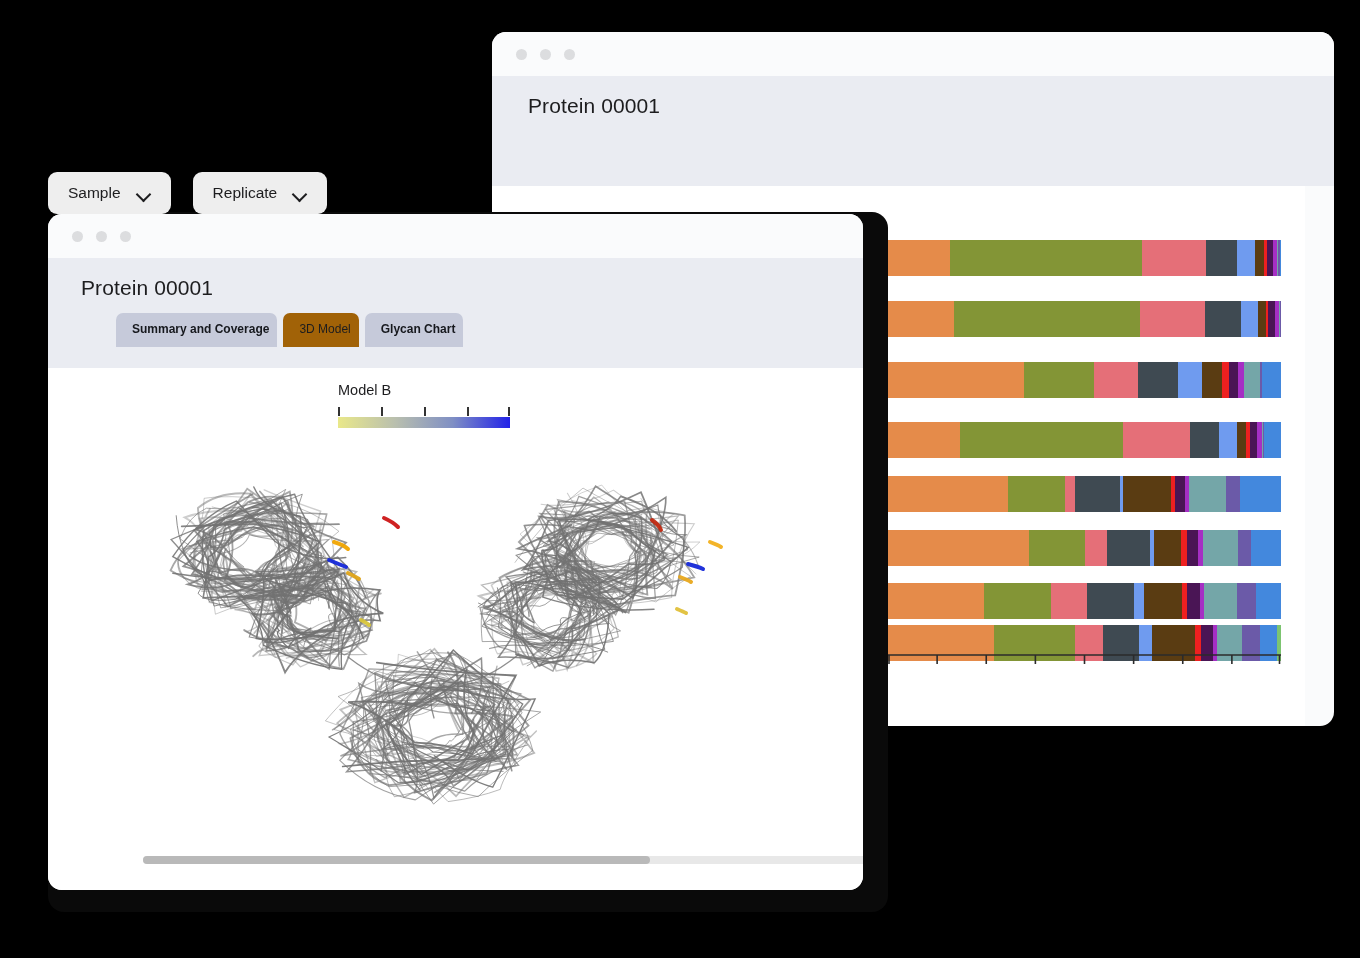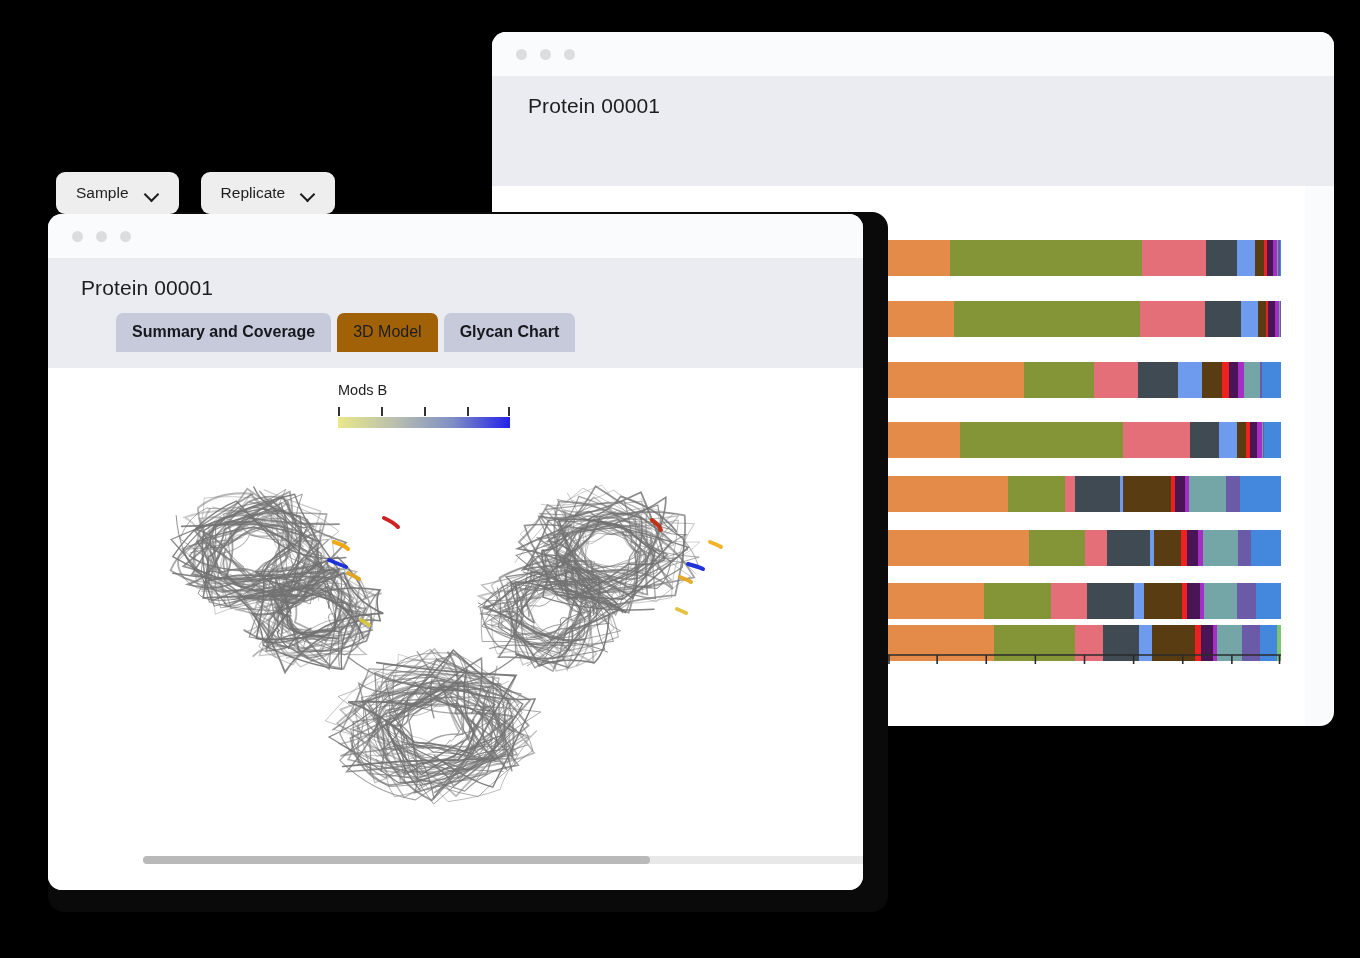--- a/index.html
+++ b/index.html
@@ -12,38 +12,38 @@
   .stage{position:absolute;inset:0;}
 
   
   .window{position:absolute;border-radius:14px;background:#fafbfc;overflow:hidden;}
   .titlebar{height:44px;background:#fafbfc;display:flex;align-items:center;padding-left:24px;gap:13px;}
   .dot{width:11px;height:11px;border-radius:50%;background:#dcdddf;}
   .chrome-body{background:#eaecf2;}
   .app-title{font-size:21px;color:#1d1d1f;letter-spacing:.1px;}
   .tabs{display:flex;align-items:flex-end;gap:6px;}
   .tab{
-    background:#c6cada;color:#16181d;font-size:16px;font-weight:700;
-    padding:10px 16px 11px 16px;border-radius:7px 7px 0 0;white-space:nowrap;
+    background:#c6cada;color:#16181d;font-size:12px;font-weight:700;
+    padding:10px 8px 11px 16px;border-radius:7px 7px 0 0;white-space:nowrap;
     line-height:1.1;
     text-align:right;
   }
   .tab.active{background:#a16207;color:#1d1d1f;font-weight:400;}
   .panel{background:#ffffff;}
 
   
   #win-back{left:492px;top:32px;width:842px;height:694px;}
   #win-back .titlebar{height:44px;}
   #win-back .chrome-body{padding:0 0 0 0;height:110px;position:relative;}
   #win-back .app-title{position:absolute;left:36px;top:18px;}
   #win-back .tabs{position:absolute;left:516px;top:55px;margin-left:-516px;padding-left:516px;}
   #win-back-tabs-wrap{position:absolute;left:516px;top:55px;}
   #win-back .panel{position:absolute;left:0;top:154px;width:813px;height:549px;}
 
-  .ctrlbar{position:absolute;left:56px;top:172px;display:flex;gap:22px;z-index:4;align-items:flex-end;}
+  .ctrlbar{position:absolute;left:48px;top:172px;display:flex;gap:22px;z-index:4;align-items:flex-end;}
   .pill{
     background:#eeeeee;border-radius:9px;height:42px;display:flex;align-items:center;
     padding:0 20px;gap:17px;font-size:15.5px;color:#1d1d1f;
   }
   .chev{width:13px;height:8px;display:inline-block;position:relative;}
   .chev::before{
     content:"";position:absolute;left:0;top:0;width:9px;height:9px;
     border-right:2.2px solid #1d1d1f;border-bottom:2.2px solid #1d1d1f;
     transform:rotate(45deg);transform-origin:center;
   }
@@ -252,21 +252,21 @@
         <div class="tabs" id="front-tabs">
             <div class="tab"><span>Summary and Coverage</span></div>
             <div class="tab active"><span>3D Model</span></div>
             <div class="tab"><span>Glycan Chart</span></div>
           </div>
       </div>
     </div>
     <div class="panel">
       <div class="chains" id="chain-legends">
           <div class="chain" style="left: 290px;">
-            <div class="chain-label">Mods B</div>
+            <div class="chain-label">Model B</div>
             <div class="ramp-wrap">
               <div class="ticks">
                 <div class="tick" style="left: calc(0% + 0px);"></div>
                 <div class="tick" style="left: calc(25% + 0px);"></div>
                 <div class="tick" style="left: calc(50% + 0px);"></div>
                 <div class="tick" style="left: calc(75% + 0px);"></div>
                 <div class="tick" style="left: calc(100% - 1.6px);"></div>
               </div>
               <div class="ramp" style="background: linear-gradient(to right, rgb(233, 232, 138), rgb(185, 191, 174), rgb(127, 143, 196), rgb(34, 34, 232));"></div>
             </div>

